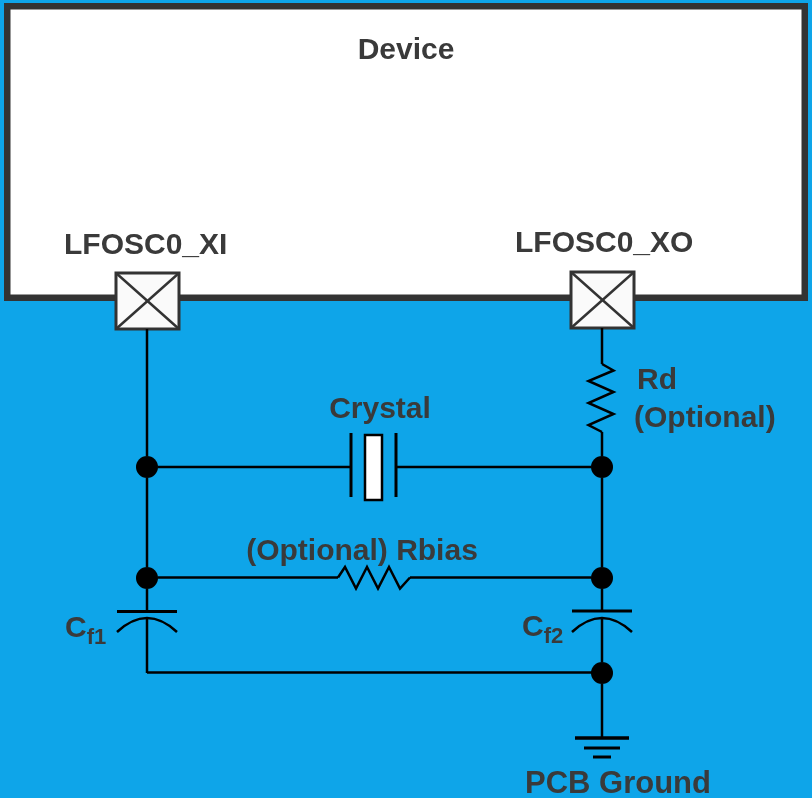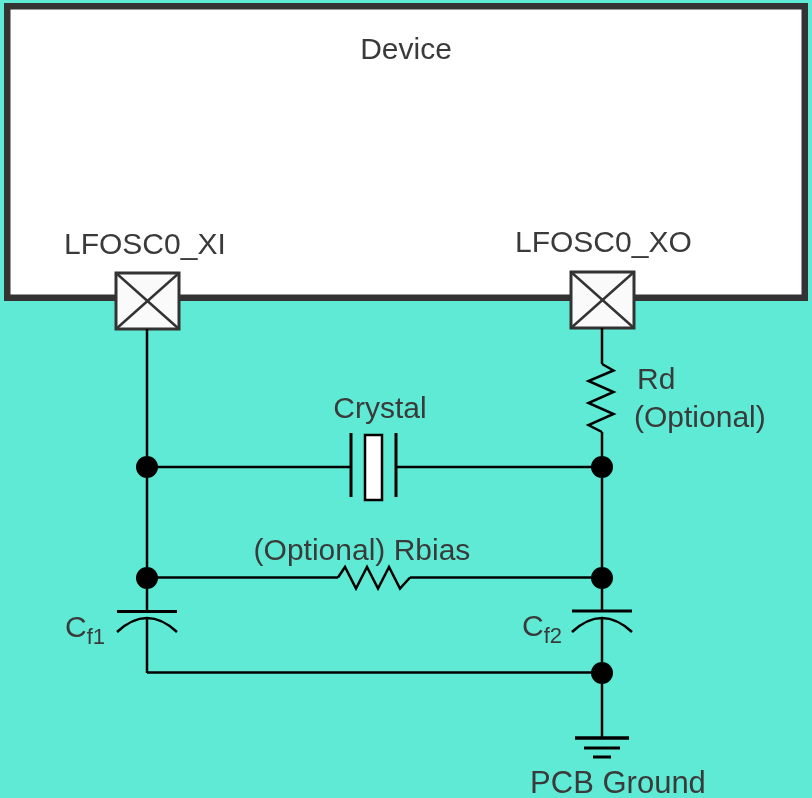--- a/index.html
+++ b/index.html
@@ -4,23 +4,24 @@
 <style>
   html, body {
     margin: 0;
     padding: 0;
     background: #ffffff;
   }
   .stage {
     position: relative;
     width: 812px;
     height: 798px;
-    background: #5eead4;
+    background: #0ea5e9;
     font-family: "Liberation Sans", sans-serif;
     overflow: hidden;
+    font-weight: bold;
   }
   svg { display: block; }
   text {
     font-family: "Liberation Sans", sans-serif;
     fill: #3a3a3a;
   }
   .lbl   { font-size: 30px; }
   .lbl-lg{ font-size: 31px; }
   .sub   { font-size: 22px; }
 </style>

